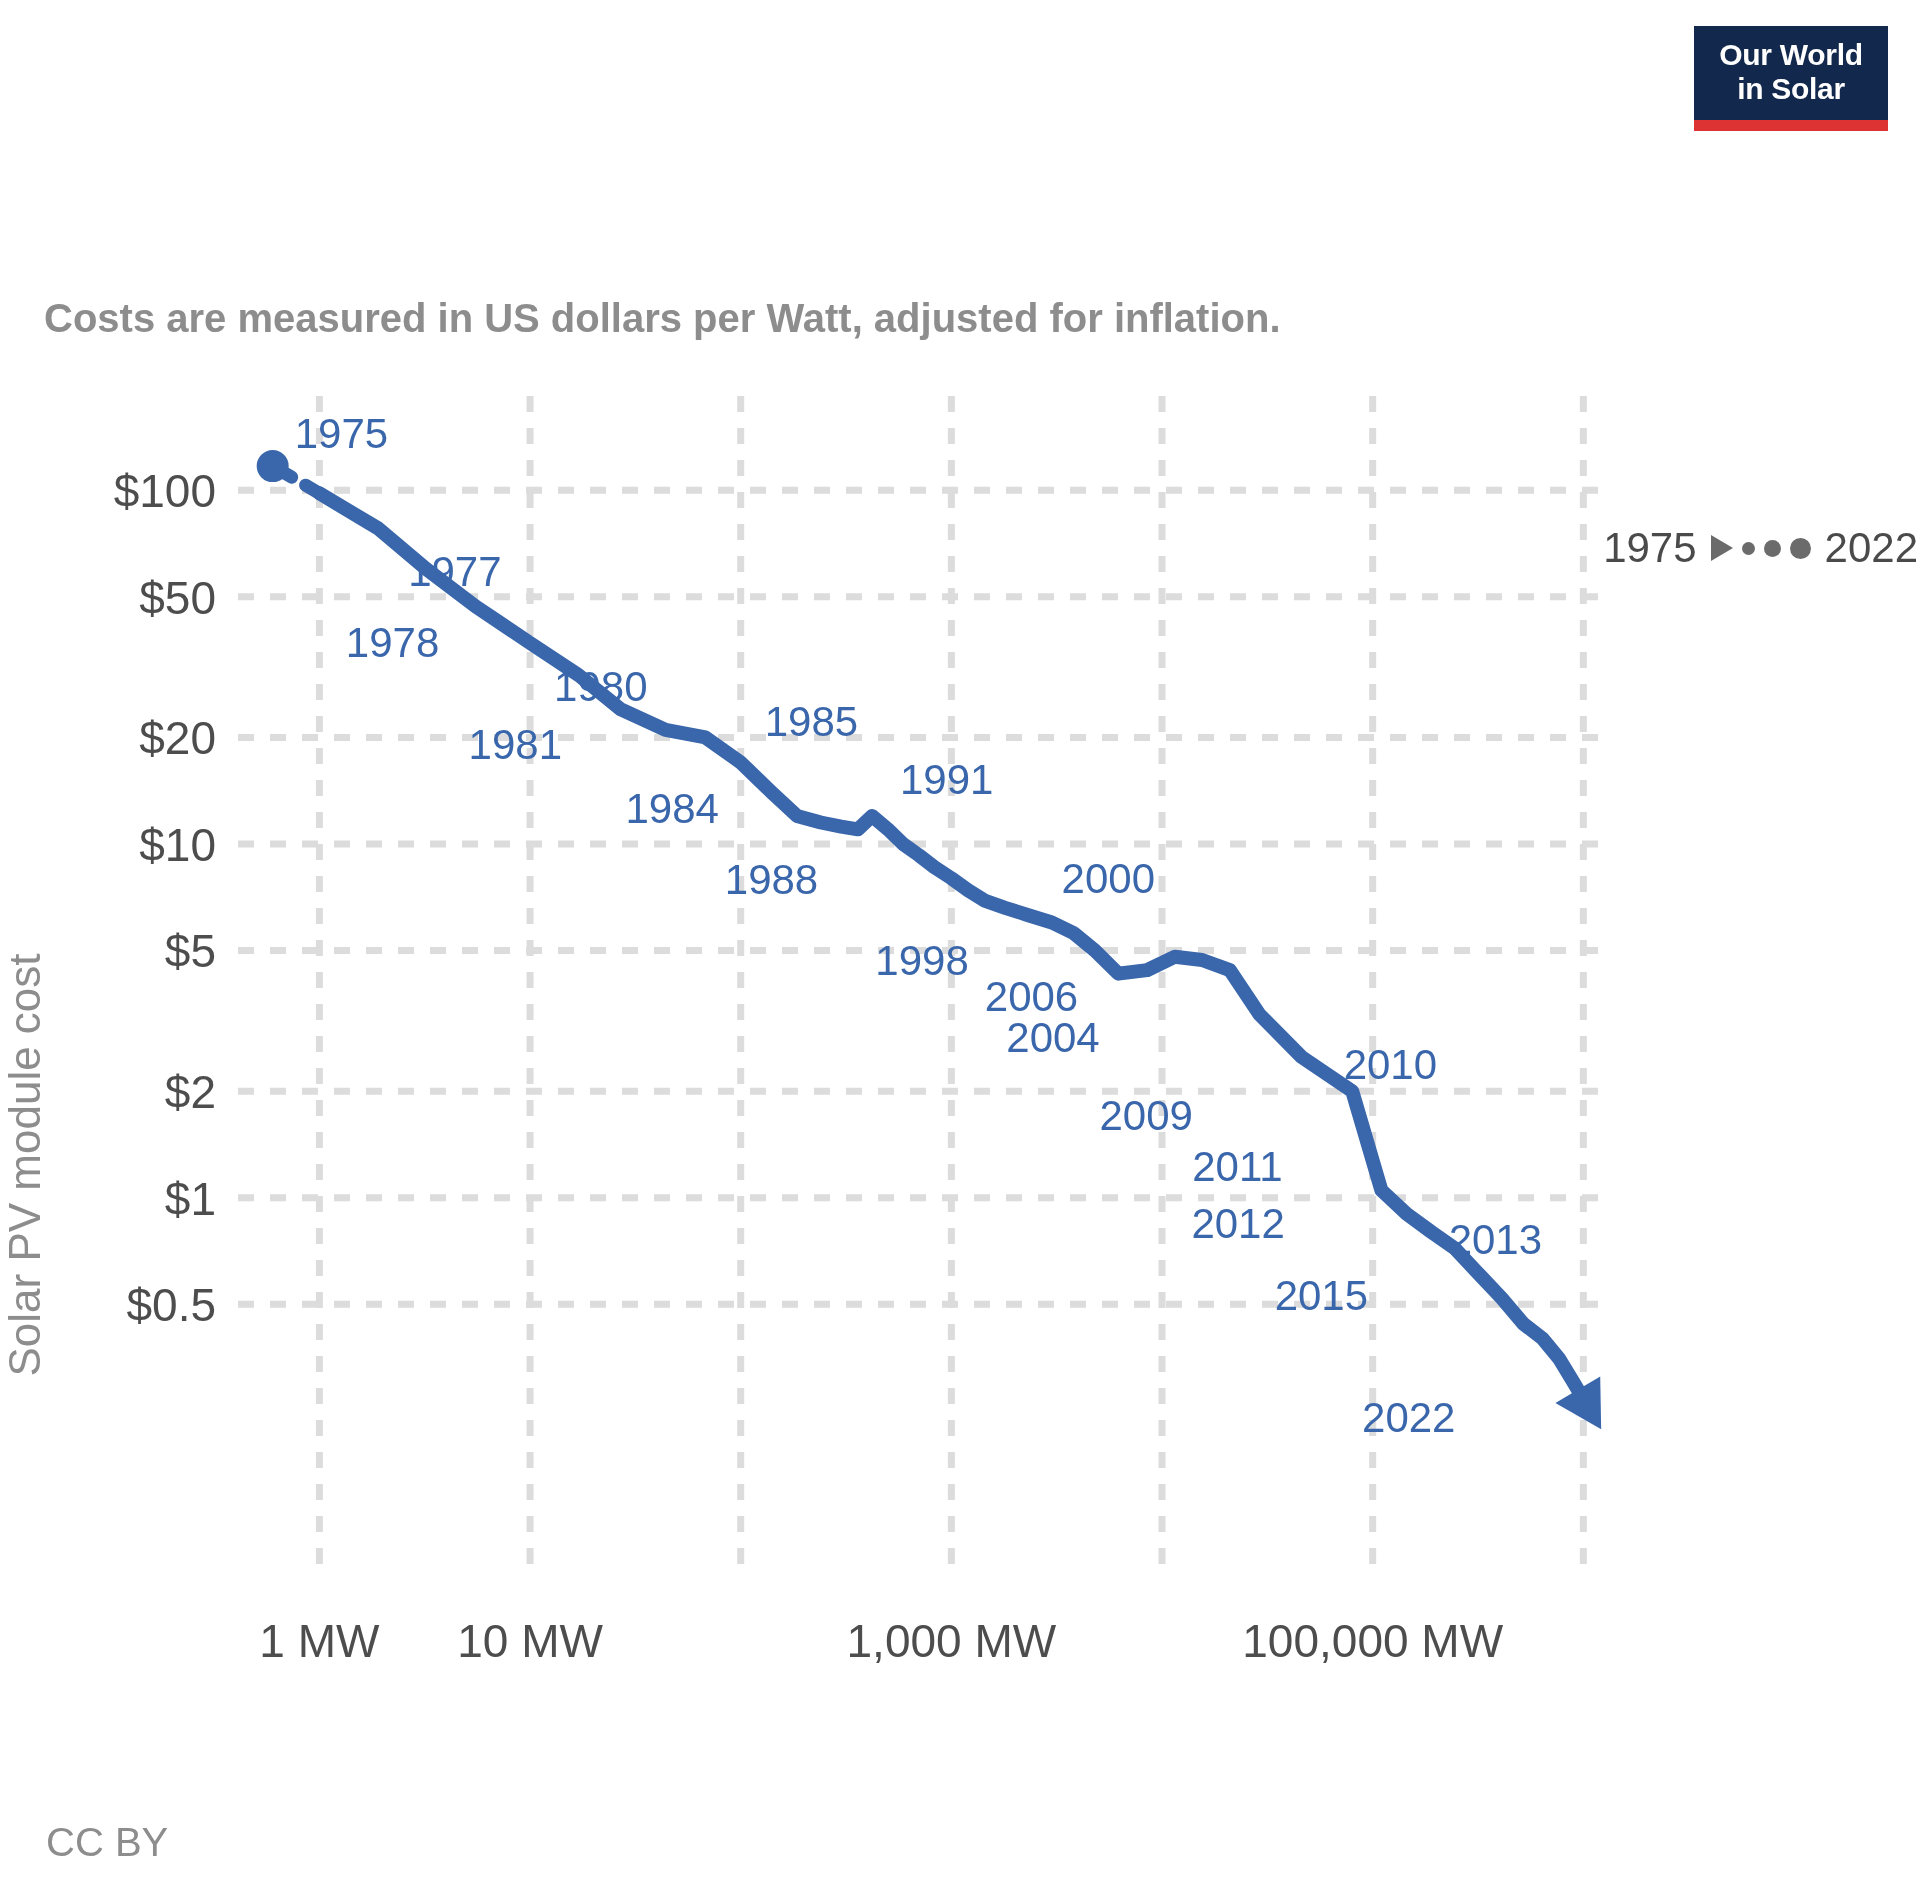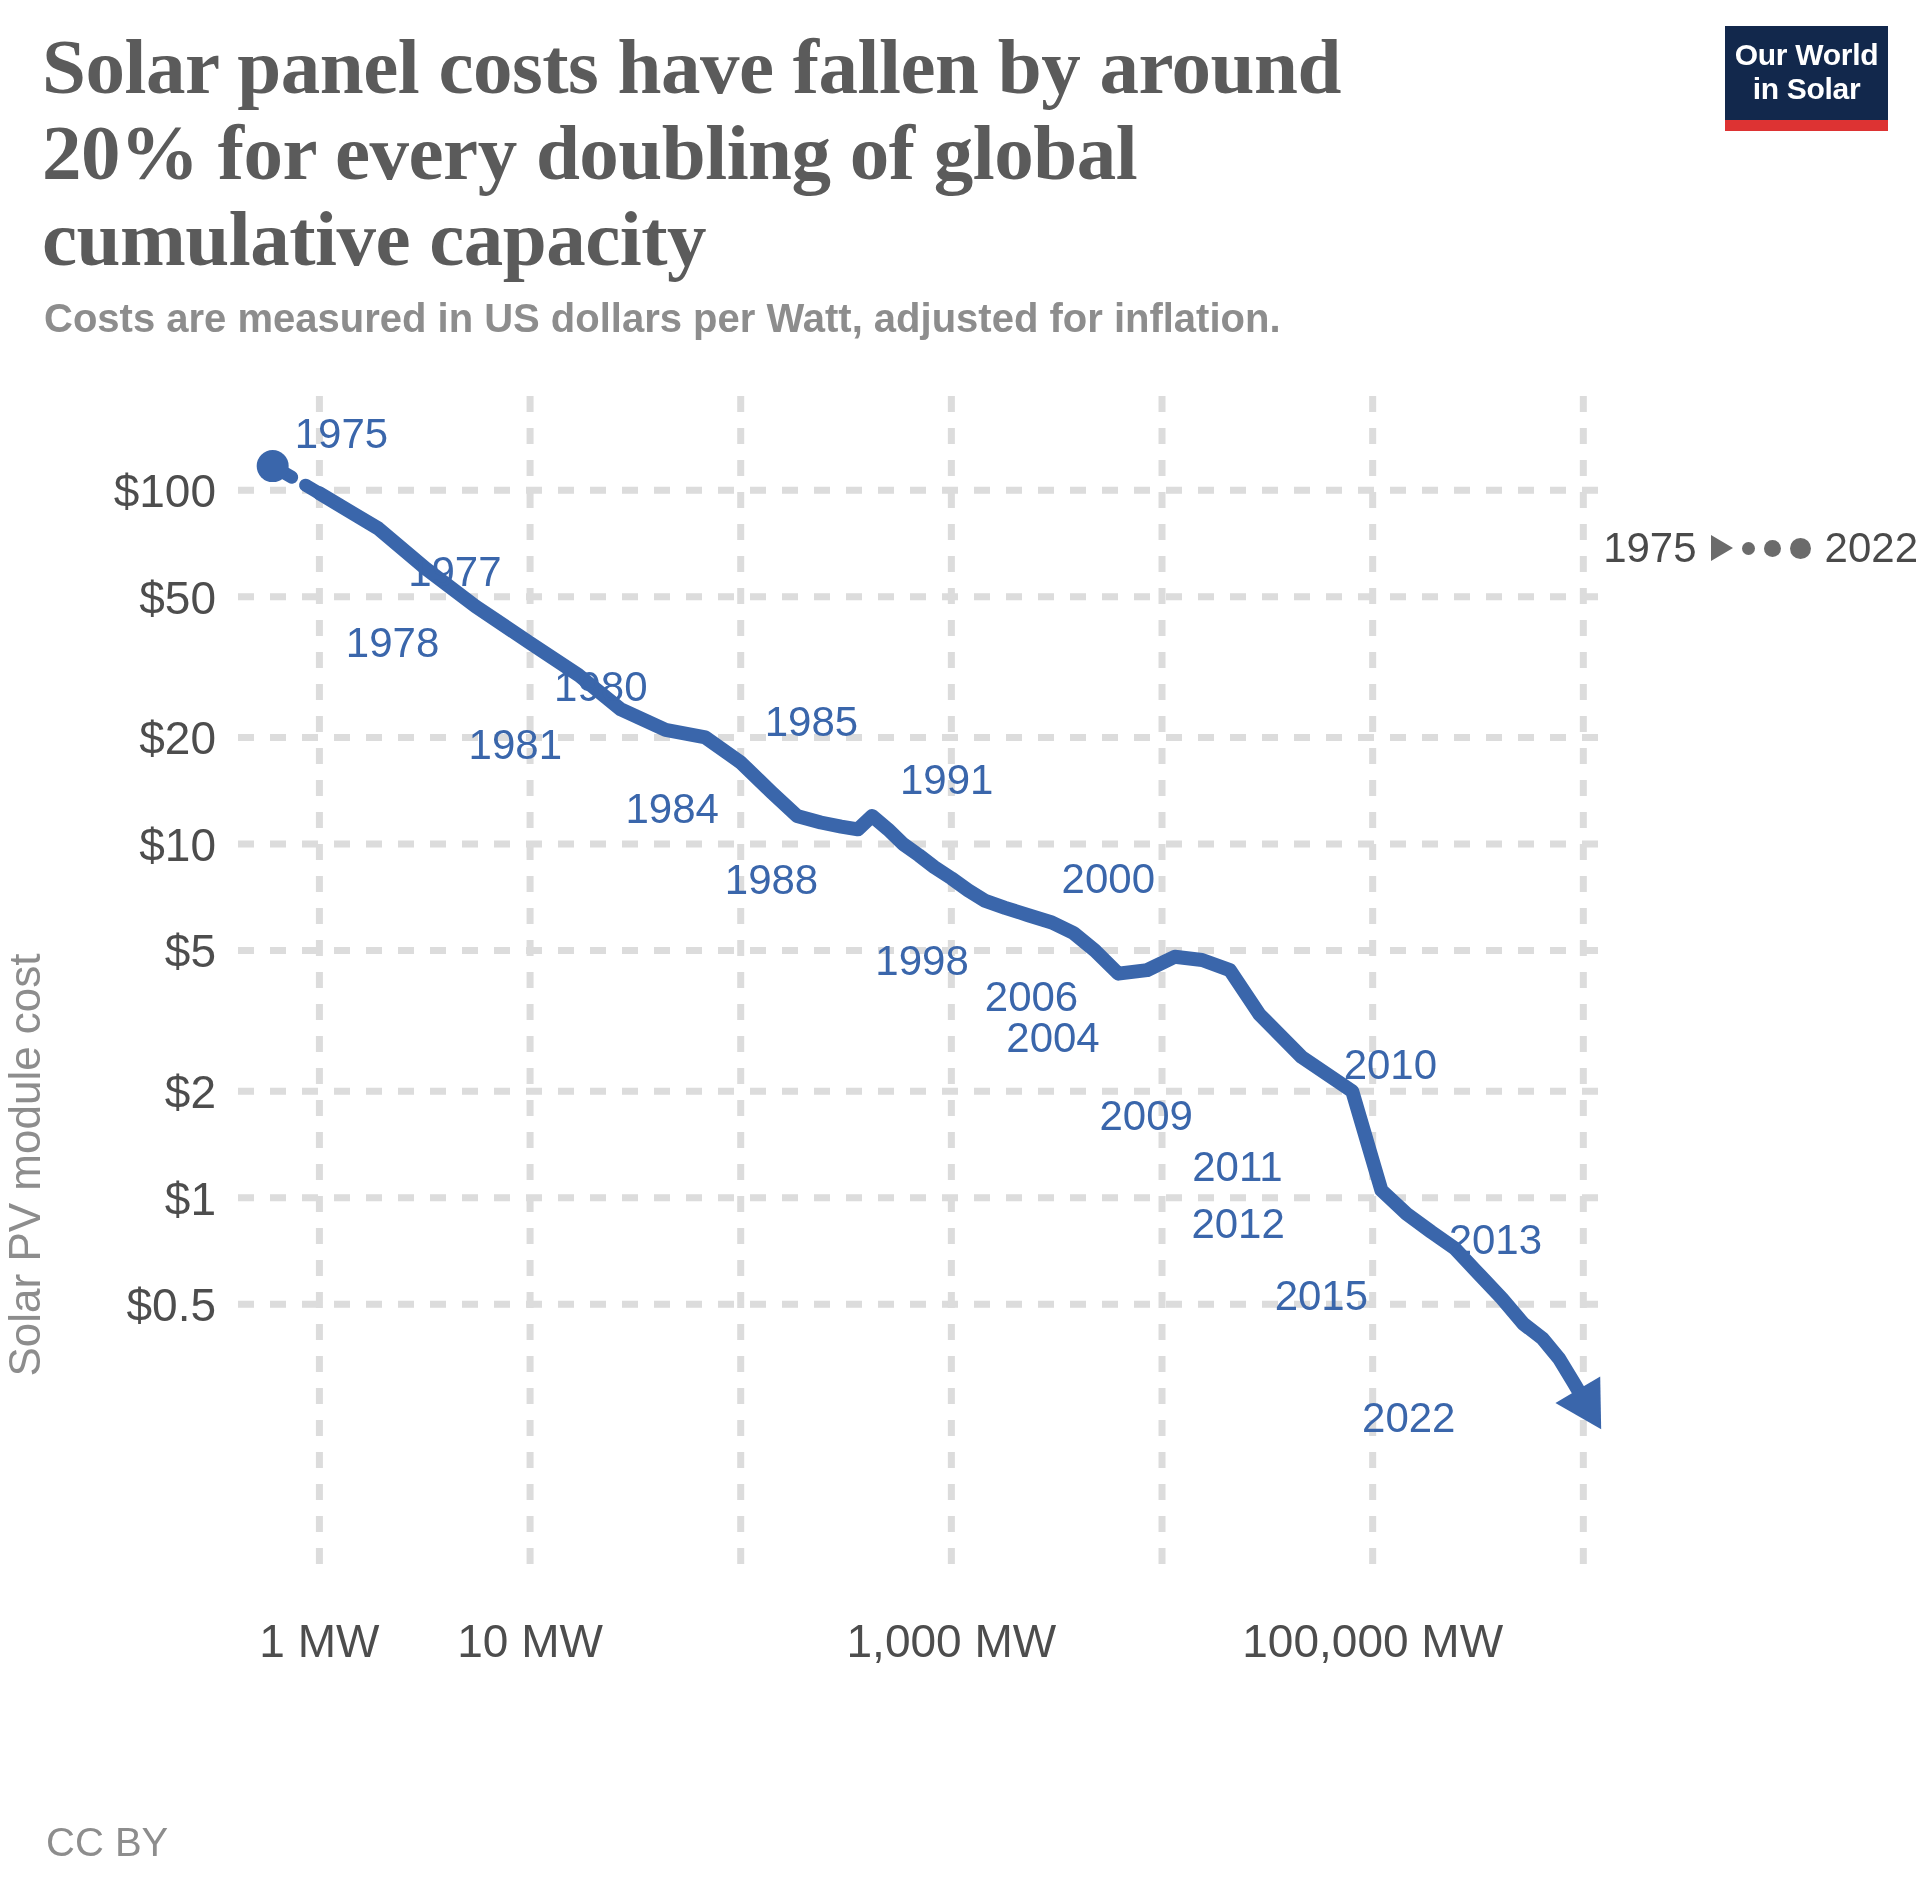--- a/index.html
+++ b/index.html
@@ -26,21 +26,21 @@
     position:absolute;left:44px;top:292px;width:1500px;
     font-size:40px;
     line-height:52px;
     color:#8d8d8d;
     font-weight:700;
   }
 
   
   .logo{
     position:absolute;right:42px;top:26px;
-    width:163px;
+    width:194px;
   }
   .logo-box{
     background:#12284c;
     color:#fff;
     text-align:center;
     padding:12px 6px 14px 6px;
     font-weight:700;
     font-size:30px;
     line-height:34px;
     letter-spacing:-0.3px;
@@ -89,21 +89,20 @@
   text{font-family:"Liberation Sans", sans-serif;}
   .ytick{fill:#4d4d4d;font-size:46px;text-anchor:end;}
   .xtick{fill:#4d4d4d;font-size:46px;text-anchor:middle;}
   .ptlabel{fill:#3a66ab;font-size:42px;}
 </style>
 </head>
 <body>
 
 <div class="page">
 
-  <div class="title">Solar panel costs have fallen by around 20% for every doubling of global cumulative capacity</div>
   <div class="subtitle">Costs are measured in US dollars per Watt, adjusted for inflation.</div>
 
   <div class="logo">
     <div class="logo-box">
       <div>Our World</div>
       <div>in Solar</div>
     </div>
     <div class="logo-bar"></div>
   </div>
 

